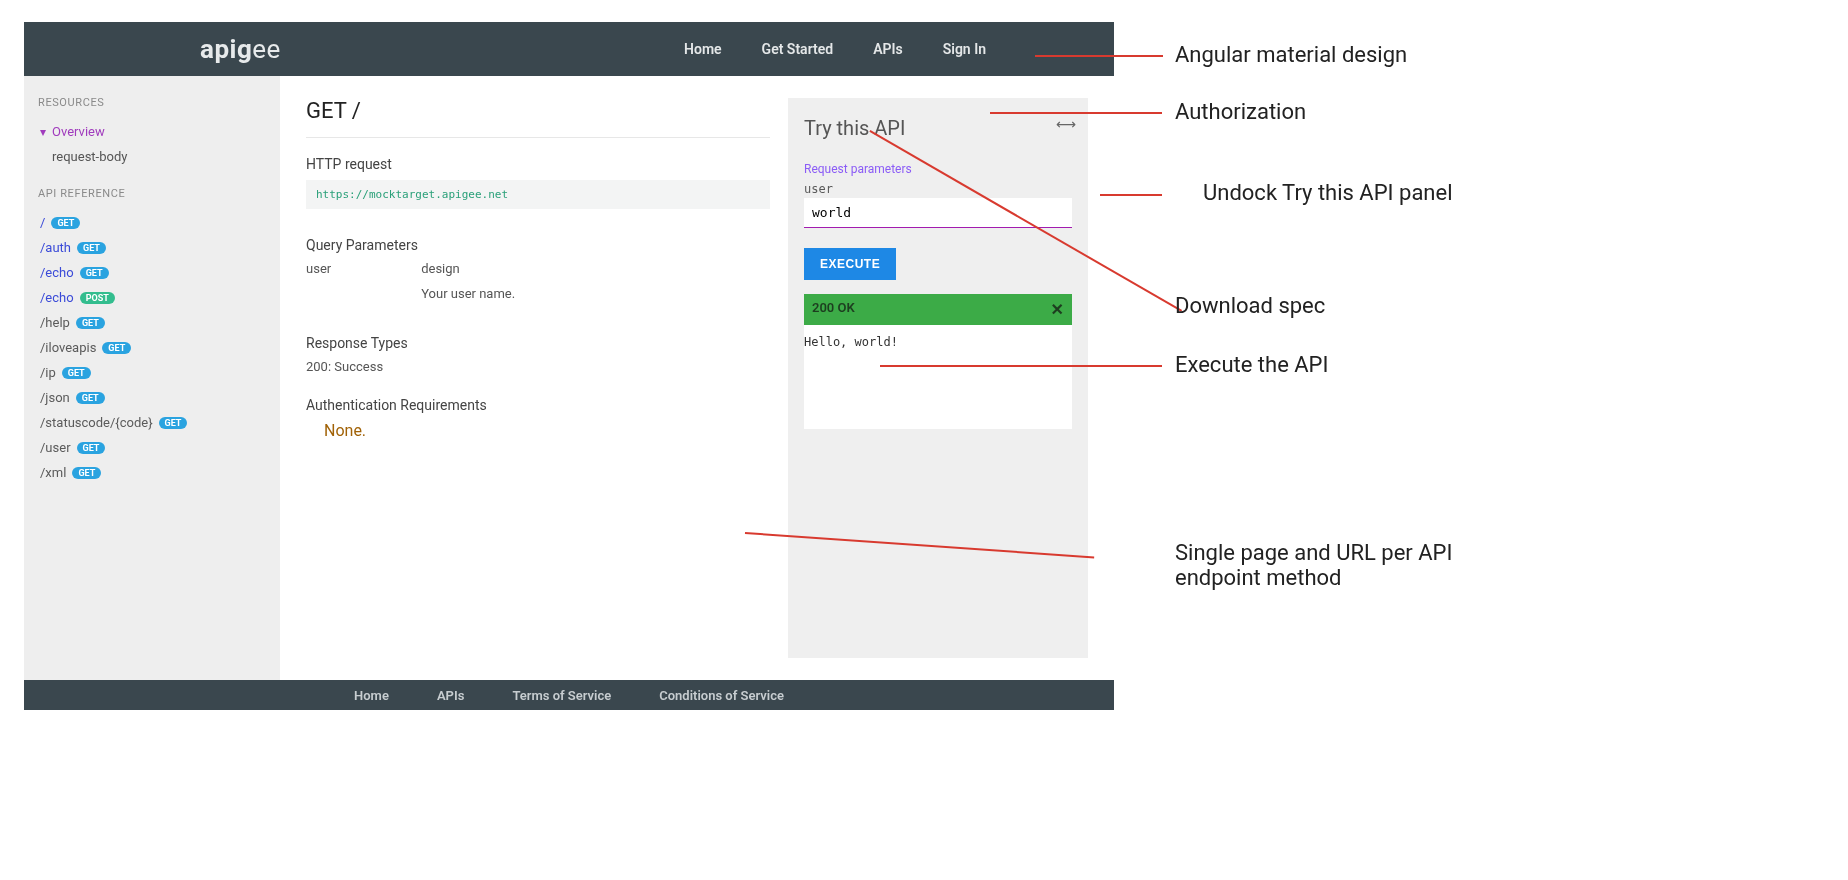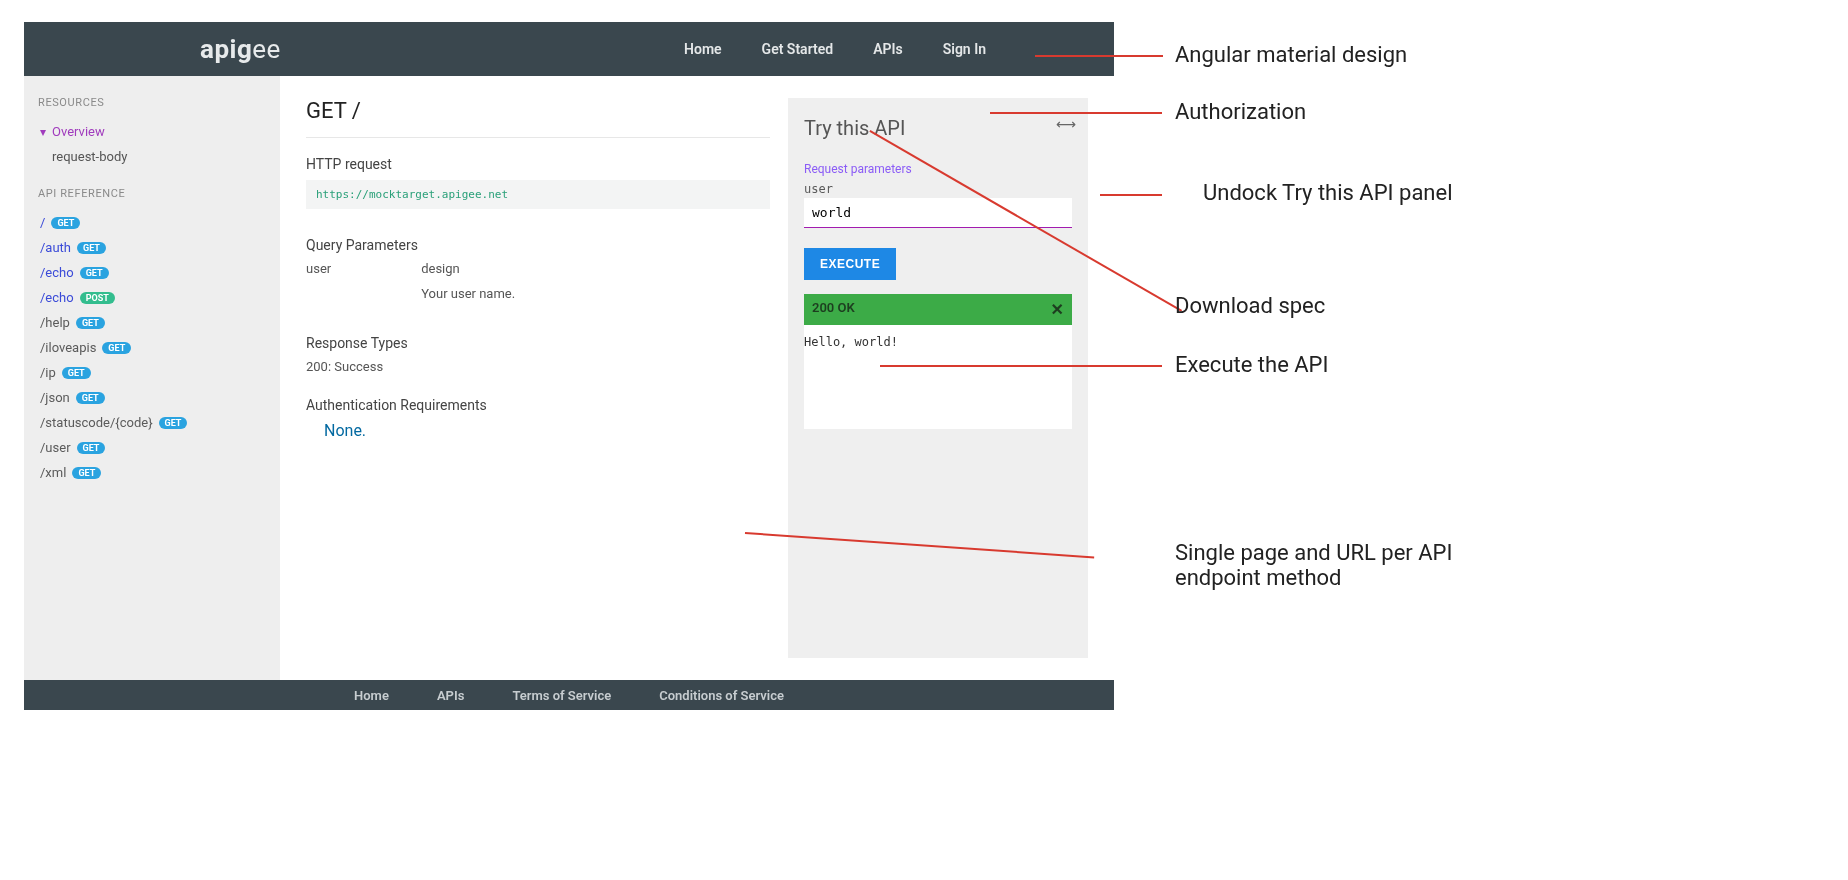--- a/index.html
+++ b/index.html
@@ -41,21 +41,21 @@
   .main { flex: 1; background: #ffffff; padding: 22px 26px; display: flex; }
   .doc { flex: 1; padding-right: 18px; }
   .doc h1 { font-size: 22px; font-weight: 400; margin-bottom: 6px; }
   .desc { font-size: 13px; color: #5a5a5a; margin-bottom: 20px; }
   .hr { border: none; border-top: 1px solid #e7e7e7; margin: 14px 0; }
   .sec-h { font-size: 14px; color: #444; margin-top: 18px; margin-bottom: 8px; }
   .code { background: #f3f4f4; padding: 8px 10px; font-family: ui-monospace, Menlo, monospace; font-size: 11px; color: #2aa079; }
   .qp { display: flex; gap: 90px; font-size: 13px; color: #555; }
   .qp .col { display: flex; flex-direction: column; gap: 10px; }
   .resp { font-size: 13px; color: #555; }
-  .auth-none { padding-left: 18px; color: #0369a1; }
+  .auth-none { padding-left: 18px; color: #a16207; }
 
   
   .trypanel { width: 300px; background: #efefef; padding: 18px 16px; position: relative; }
   .try-h { font-size: 20px; color: #555; margin-bottom: 22px; }
   .undock { position: absolute; right: 12px; top: 18px; font-size: 14px; color: #666; cursor: pointer; user-select: none; }
   .req-h { font-size: 12px; color: #8b5cf6; }
   .field-lbl { font-family: ui-monospace, Menlo, monospace; font-size: 12px; color: #5a5a5a; margin-top: 6px; }
   .input { width: 100%; background: #fff; border: none; border-bottom: 1px solid #a21caf; padding: 7px 8px; font-family: ui-monospace, Menlo, monospace; font-size: 13px; margin-top: 2px; }
   .exec { margin-top: 20px; background: #1e88e5; color: #fff; border: none; padding: 9px 16px; font-size: 12px; font-weight: 700; letter-spacing: .5px; cursor: pointer; }
   .status { margin-top: 14px; background: #3cab47; color: #1d3e1f; display: flex; align-items: flex-start; padding: 6px 8px; font-size: 13px; font-weight: 600; }

